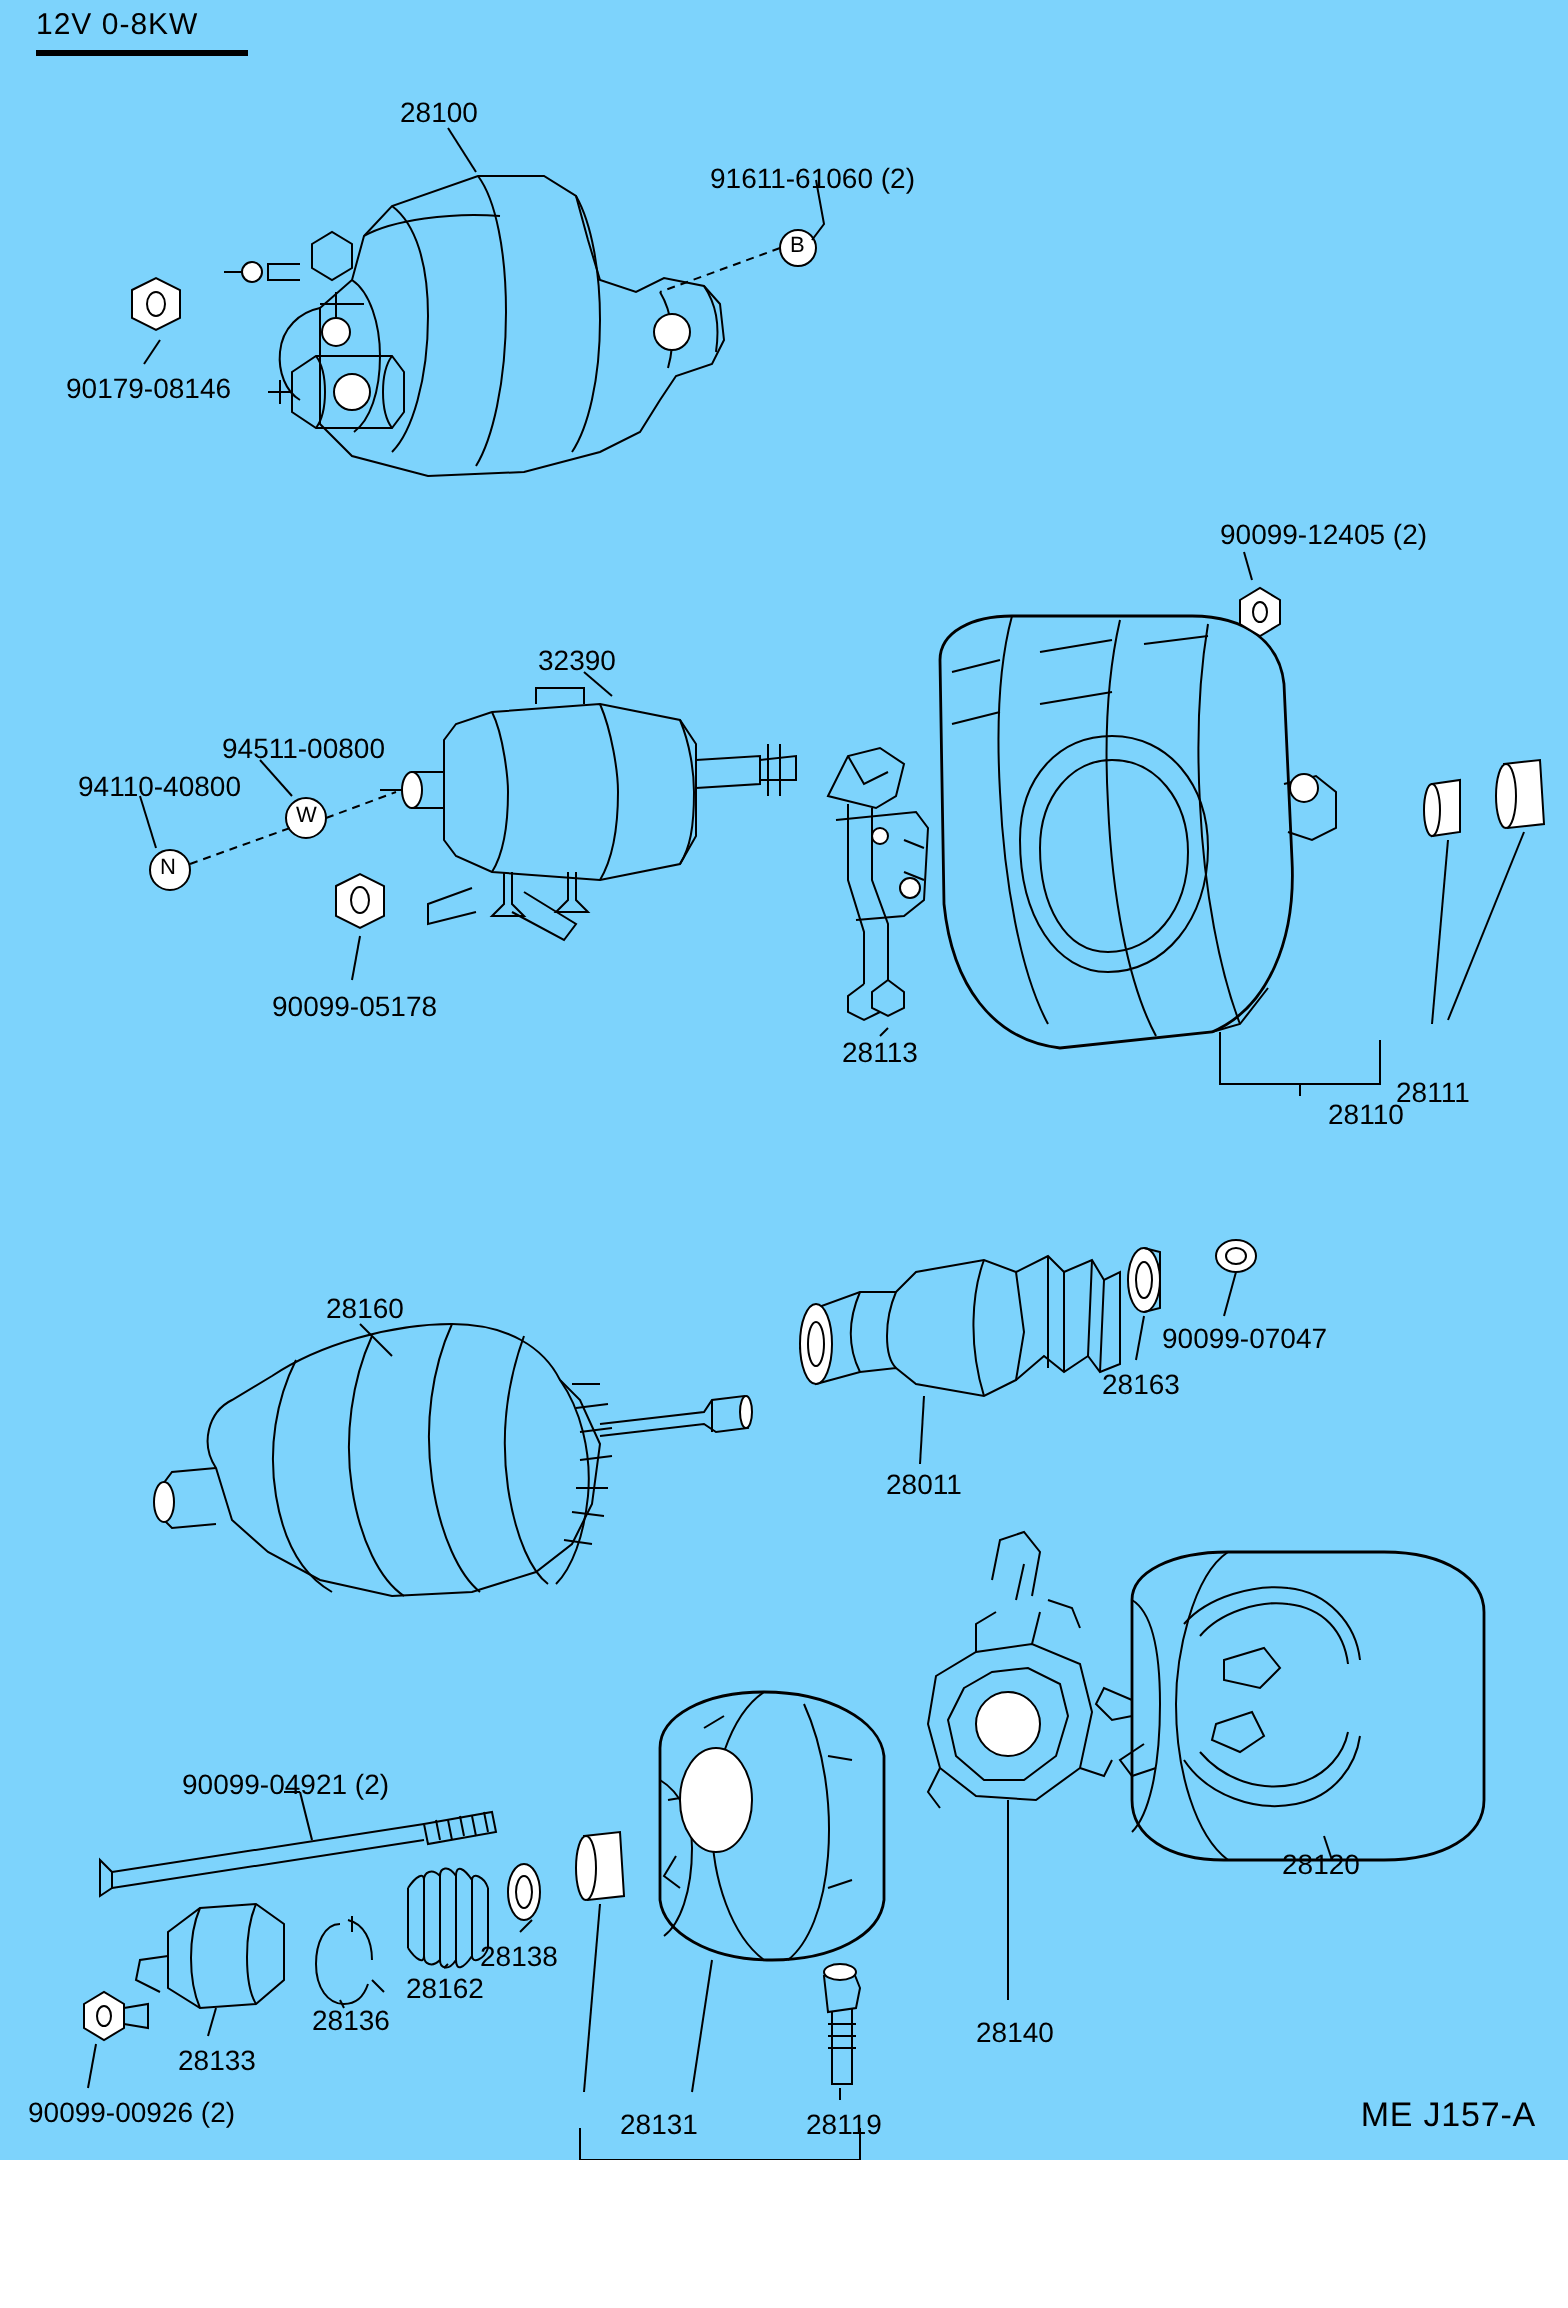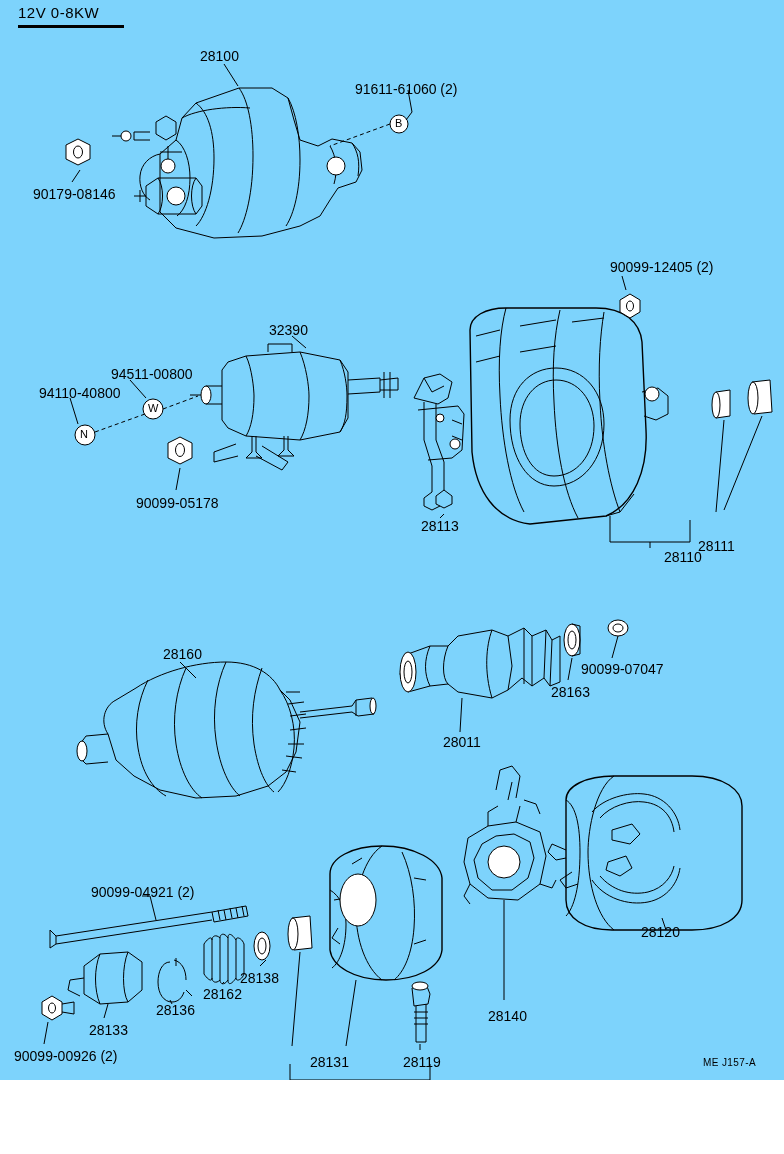--- a/index.html
+++ b/index.html
@@ -36,23 +36,23 @@
   }
   .lbl {
     position: absolute;
     font-size: 14px;
     color: #000;
     white-space: nowrap;
     font-family: "Liberation Sans", sans-serif;
   }
   .footer {
     position: absolute;
-    right: 28px;
+    right: 16px;
     bottom: 12px;
-    font-size: 10px;
+    font-size: 17px;
     letter-spacing: 0.4px;
     color: #000;
     text-align: right;
   }
   svg.art {
     position: absolute;
     left: 0;
     top: 0;
     width: 784px;
     height: 1154px;

